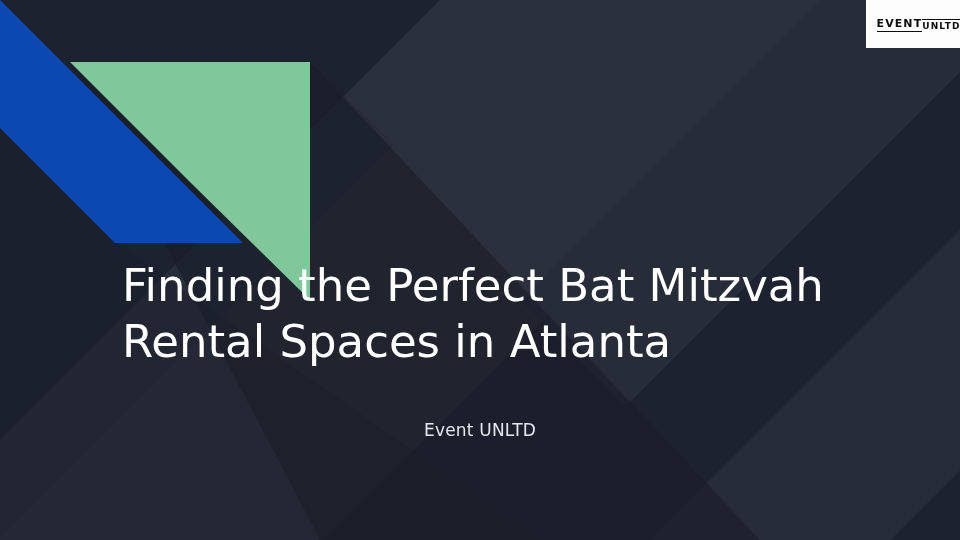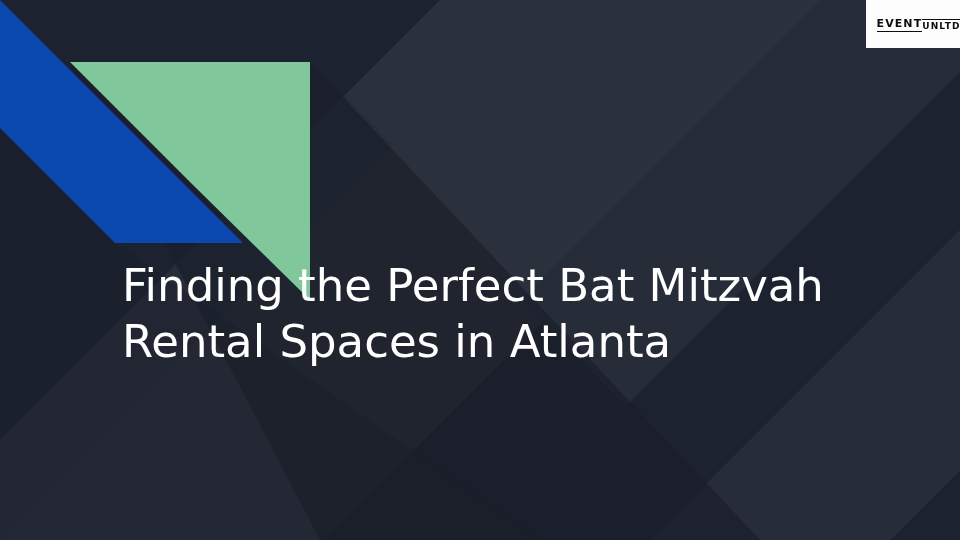--- a/index.html
+++ b/index.html
@@ -157,20 +157,21 @@
   <svg class="shape blue-shape" viewBox="0 0 320 250" width="320" height="250">
     <polygon points="0,0 243,243 115,243 0,128" fill="#0b49b0"></polygon>
   </svg>
 
   <svg class="shape green-shape" viewBox="0 0 270 255" width="270" height="255">
     <polygon points="10,7 190,7 250,7 250,245 130,127" fill="#80c79c"></polygon>
   </svg>
 
   <h1 class="title">Finding the Perfect Bat Mitzvah Rental Spaces in Atlanta</h1>
 
+  <div class="subtitle">Event UNLTD</div>
 
   <div class="logo-box">
     <div class="logo-mark">
       <span class="logo-event">EVENT</span>
       <span class="logo-unltd">UNLTD</span>
     </div>
   </div>
 
 </div>
 

